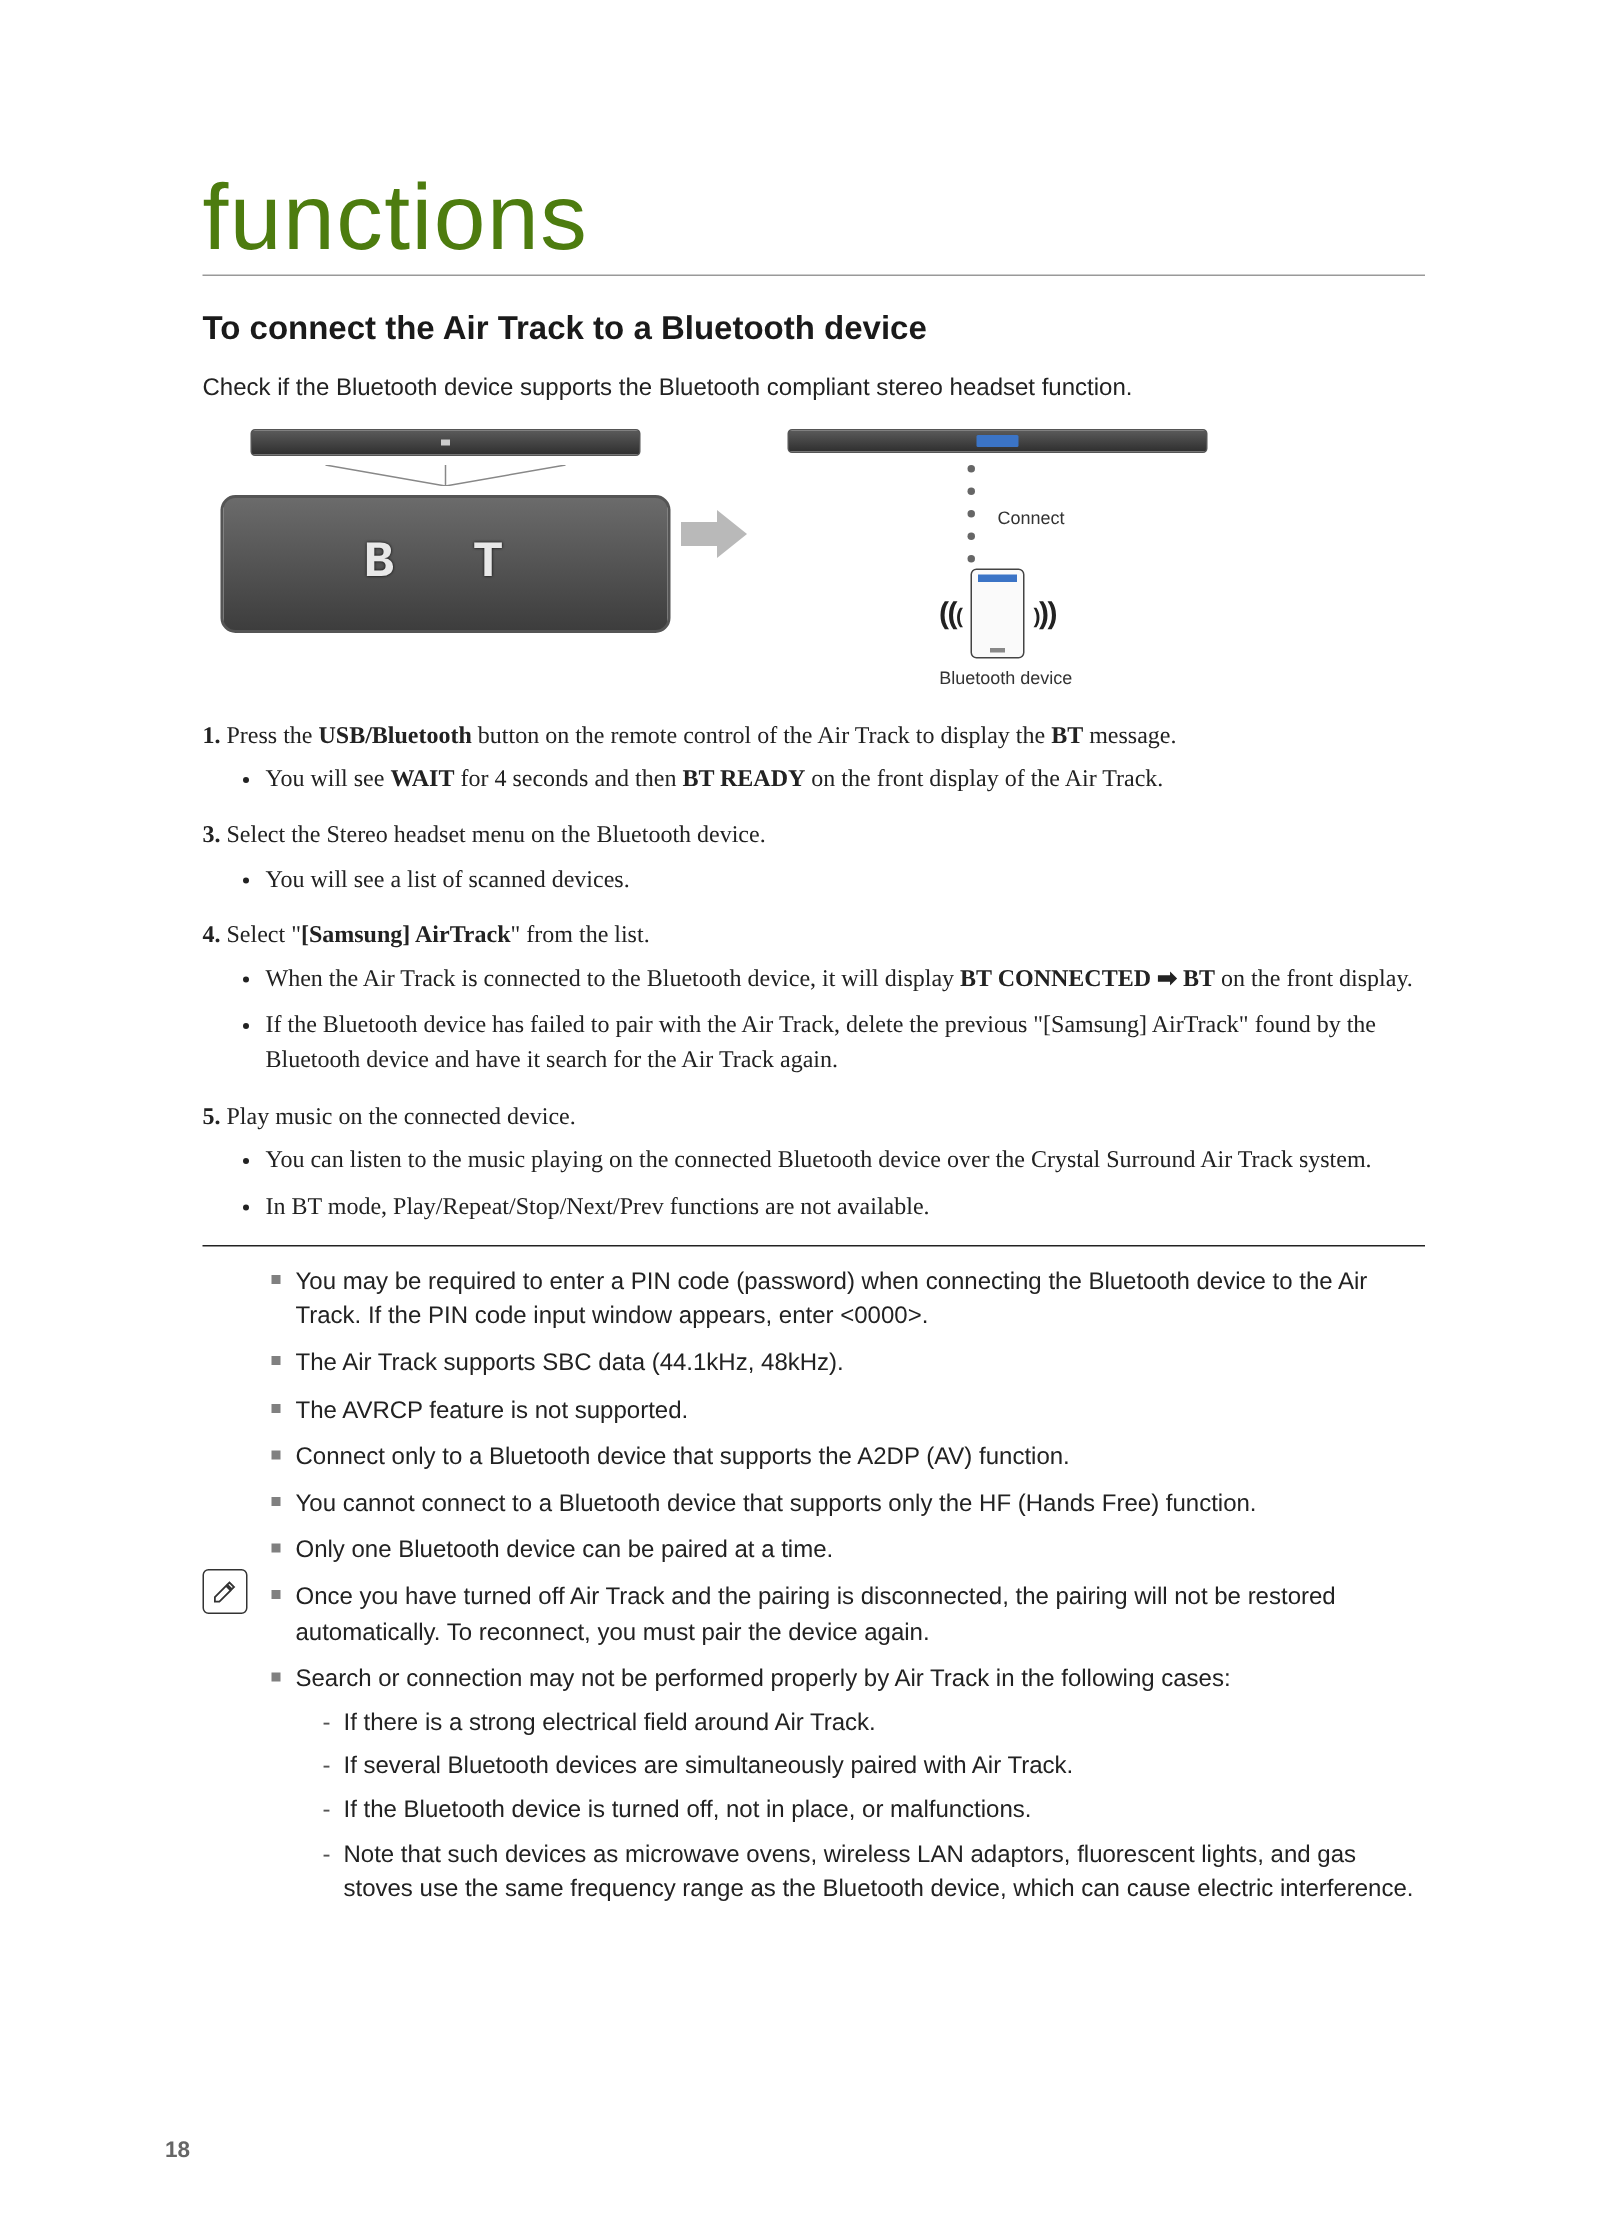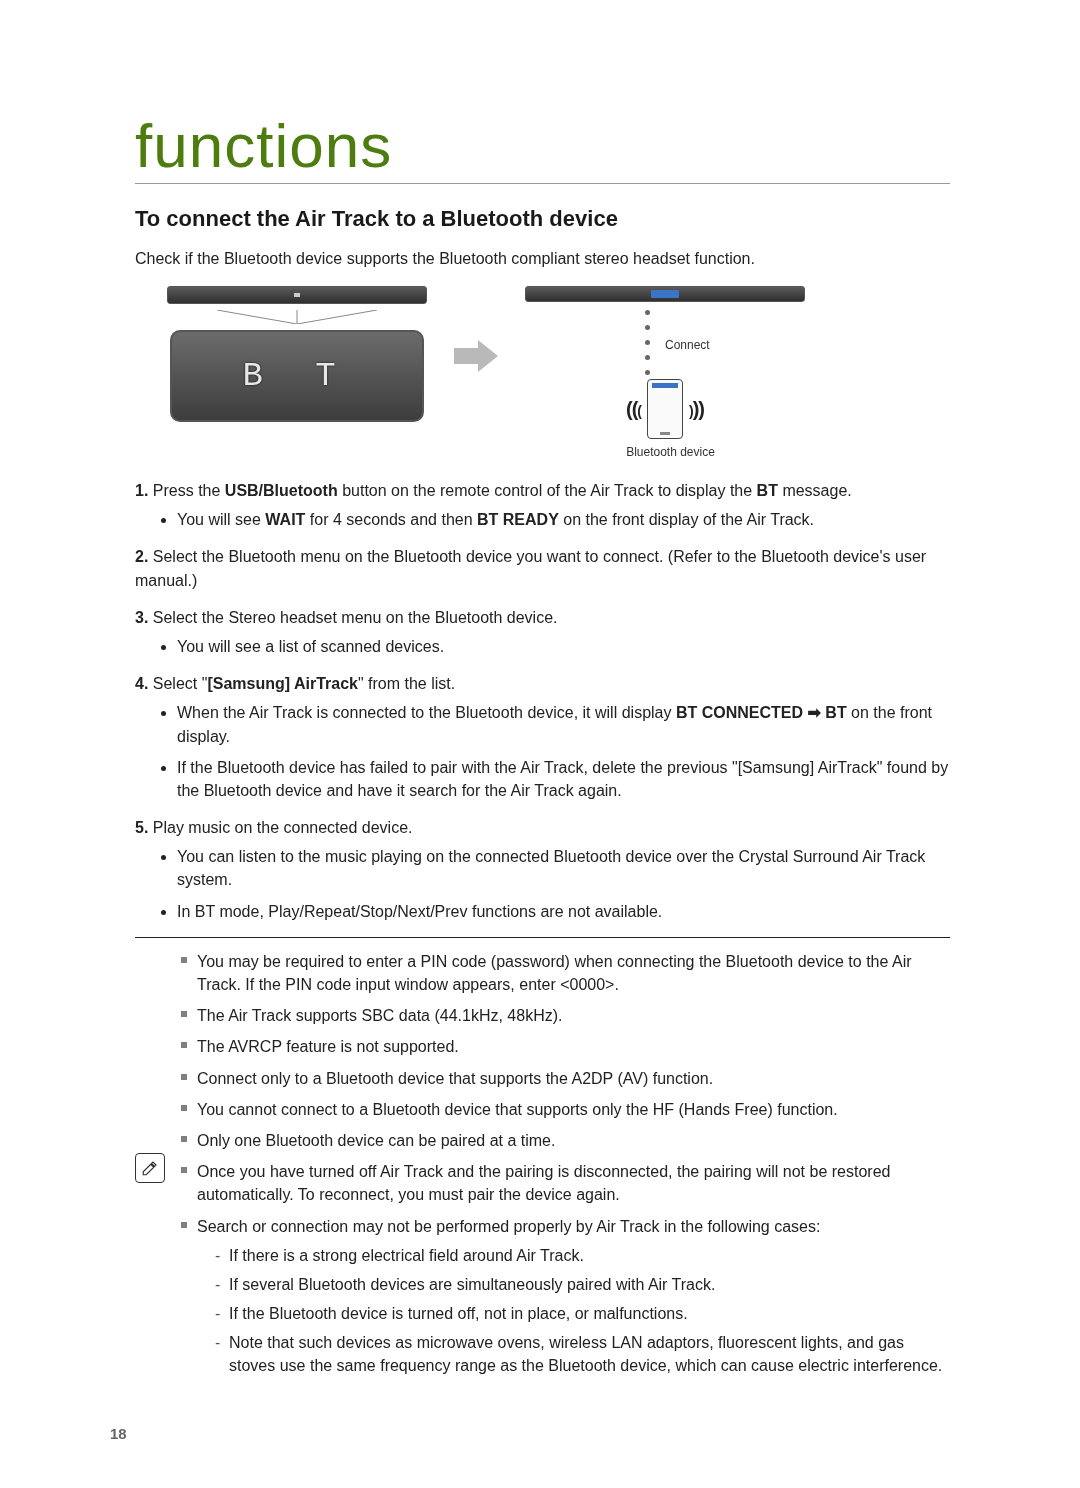--- a/index.html
+++ b/index.html
@@ -66,33 +66,33 @@
     content:"";
     position:absolute;
     left:50%; top:50%;
     width:6px; height:4px;
     background:#ccc;
     transform:translate(-50%,-50%);
   }
   .bar-leader-wrap { width:260px; height:14px; position:relative; }
   .bar-leader-wrap svg { width:100%; height:100%; }
   .display-box {
-    width: 254px;
+    width: 300px;
     height: 92px;
     border: 2px solid #555;
     border-radius: 10px;
     background: linear-gradient(#6b6b6b, #3d3d3d);
     display: flex;
     align-items: center;
     justify-content: center;
     color: #e8e8e8;
     font-family: "Courier New", monospace;
     font-size: 34px;
     letter-spacing: 16px;
-    font-weight: normal;
+    font-weight: bold;
     text-shadow: 0 0 2px #000;
   }
   
   .big-arrow {
     width: 58px;
     margin-top: 52px;
     display: flex;
     align-items: center;
     justify-content: center;
   }
@@ -156,21 +156,21 @@
     width:10px; height:3px; background:#888;
     transform:translateX(-50%);
   }
   .wave {
     font-size:20px; color:#222; font-weight:bold; letter-spacing:-1px;
   }
   .bt-caption {
     font-size:12px; color:#333; margin-top:6px;margin-left:11px;
   }
   
-  .steps { font-size:16px; line-height:1.45; }
+  .steps { font-size:16px; line-height:1.45;font-family:Liberation Serif, serif; }
   .step { margin-bottom:14px; }
   .stepnum { font-weight:bold; }
   .steps ul {
     list-style: disc;
     margin: 6px 0 0 42px;
   }
   .steps ul li { margin-bottom:8px; }
   .bold { font-weight:bold; }
   .arrow-glyph { font-weight:bold; }
   
@@ -274,24 +274,20 @@
     <div class="step">
       <span class="stepnum"><span>1</span>. </span>
       <span>Press the </span><span class="bold">USB/Bluetooth</span><span> button on the remote control of the Air Track to display the </span><span class="bold">BT</span><span> message.</span>
       <ul>
         <li>
           <span>You will see </span><span class="bold">WAIT</span><span> for 4 seconds and then </span><span class="bold">BT READY</span><span> on the front display of the Air Track.</span>
         </li>
       </ul>
     </div>
 
-    <div class="step">
-      <span class="stepnum"><span>2</span>. </span>
-      <span>Select the Bluetooth menu on the Bluetooth device you want to connect. (Refer to the Bluetooth device's user manual.)</span>
-    </div>
 
     <div class="step">
       <span class="stepnum"><span>3</span>. </span>
       <span>Select the Stereo headset menu on the Bluetooth device.</span>
       <ul>
           <li>You will see a list of scanned devices.</li>
         </ul>
     </div>
 
     <div class="step">

